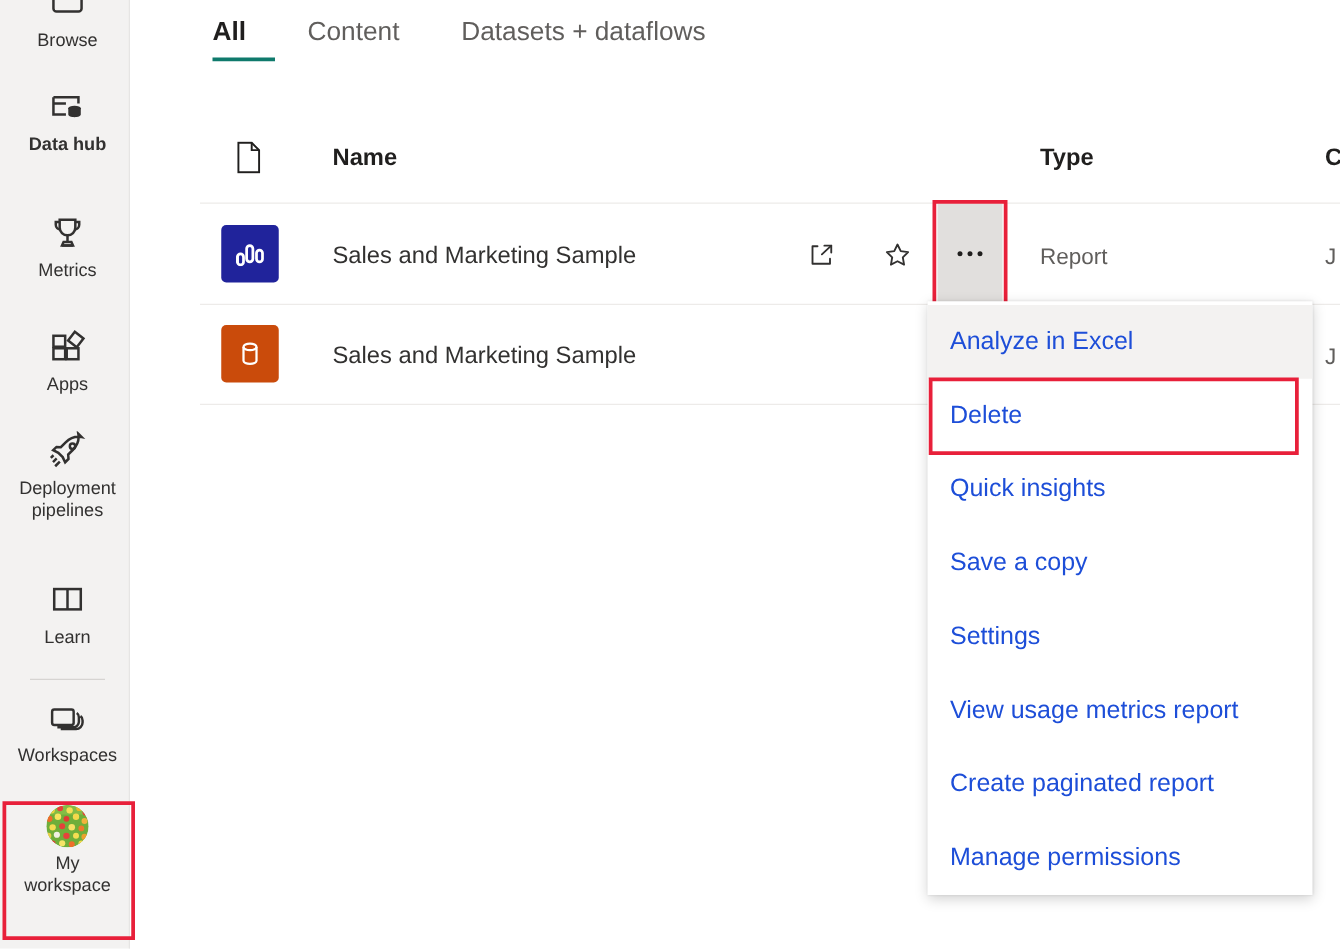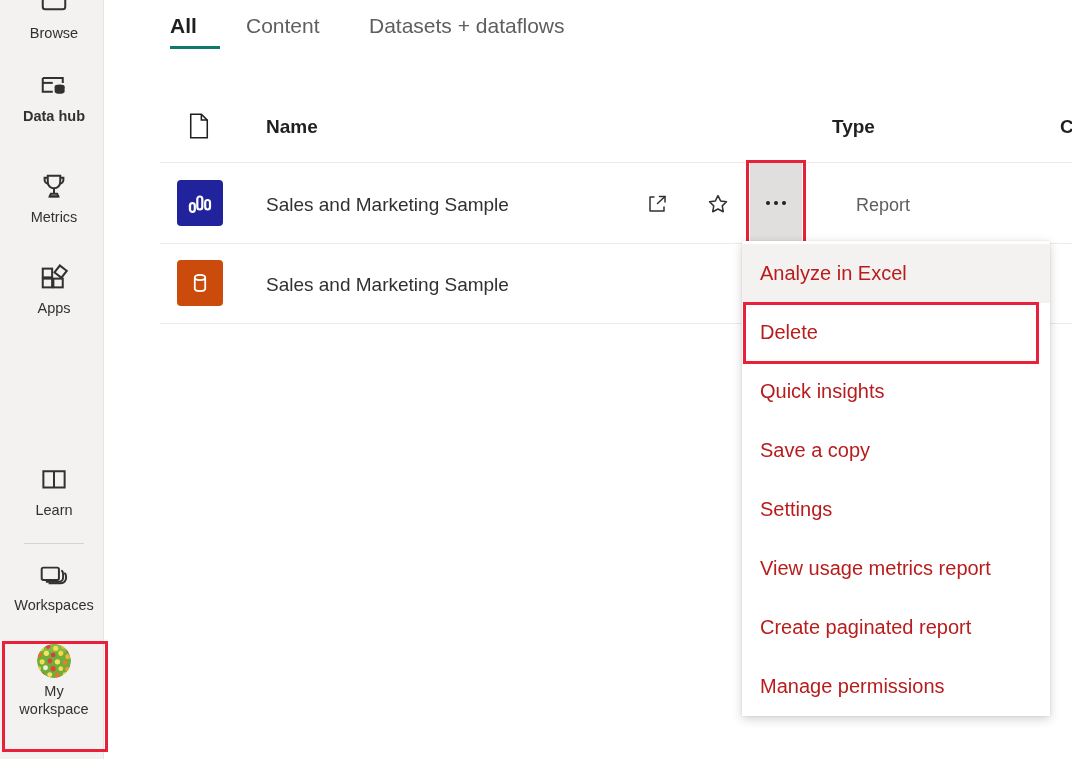--- a/index.html
+++ b/index.html
@@ -77,21 +77,20 @@
     border-radius: 4px;
     display: flex; align-items: center; justify-content: center;
   }
   .item-name {
     position: absolute; font-size: 19px; color: #323130;
     white-space: nowrap; cursor: pointer;
   }
   .cell-text {
     position: absolute; font-size: 18px; color: #605e5c;
     white-space: nowrap;
-    margin-left: 24px;
   }
   .row-action {
     position: absolute; width: 32px; height: 32px;
     display: flex; align-items: center; justify-content: center;
     cursor: pointer;
   }
   .more-btn {
     position: absolute;
     width: 52px; height: 80px;
     background: #e1dfdd;
@@ -111,21 +110,21 @@
     width: 308px;
     background: #ffffff;
     box-shadow: 0 3px 10px rgba(0,0,0,0.18), 0 0 2px rgba(0,0,0,0.10);
     overflow: hidden;
     padding-top: 3px;
   }
   .ctx-item {
     height: 59px;
     display: flex; align-items: center;
     padding-left: 18px;
-    font-size: 20px; color: #b91c1c;
+    font-size: 20px; color: #1d4ed8;
     cursor: pointer;
     white-space: nowrap;
   }
   .ctx-item.hovered { background: #f3f2f1; }
 </style>
 </head>
 <body>
 
 <div id="root">
 
@@ -172,20 +171,31 @@
         <svg width="30" height="30" viewBox="0 0 24 24" fill="none" stroke="#323130" stroke-width="1.6">
           <rect x="3" y="4.5" width="7.5" height="7"></rect>
           <rect x="3" y="12.5" width="7.5" height="7"></rect>
           <rect x="11.5" y="12.5" width="7.5" height="7"></rect>
           <rect x="13.8" y="3.4" width="7" height="7" transform="rotate(38 17.3 6.9)"></rect>
         </svg>
       </div>
       <div class="nav-label">Apps</div>
     </div>
 
+    <div class="nav-item" style="top:344px;">
+      <div class="nav-icon">
+        <svg width="32" height="32" viewBox="0 0 24 24" fill="none" stroke="#323130" stroke-width="1.5">
+          <path d="M20.5 3.5c-3.5-.6-7 .6-9.6 3.2L8 9.6l-2.6-.2-2 2 3.1 1.5 2.6 2.6 1.5 3.1 2-2-.2-2.6 2.9-2.9c2.6-2.6 3.8-6.1 3.2-9.6z"></path>
+          <circle cx="15" cy="9" r="1.6"></circle>
+          <path d="M5.5 16.3l-2.2 2.2M7.4 18.2l-2.8 2.8M3.6 14.4l-1.6 1.6"></path>
+        </svg>
+      </div>
+      <div class="nav-label">Deployment
+pipelines</div>
+    </div>
 
     <div class="nav-item" style="top:463px;">
       <div class="nav-icon">
         <svg width="30" height="30" viewBox="0 0 24 24" fill="none" stroke="#323130" stroke-width="1.6">
           <rect x="3.5" y="5" width="17" height="13"></rect>
           <path d="M12 5v13"></path>
         </svg>
       </div>
       <div class="nav-label">Learn</div>
     </div>

